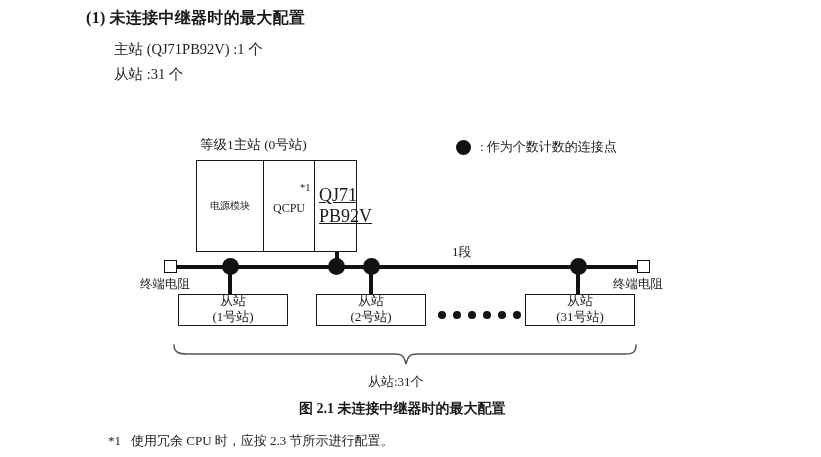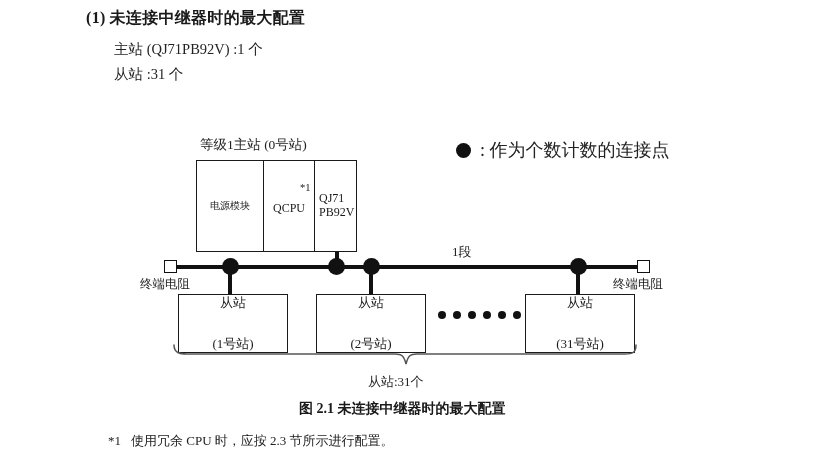--- a/index.html
+++ b/index.html
@@ -79,21 +79,21 @@
 
   .m-cell .t-power { font-size: 10px; }
   .m-cell .t-qcpu  { font-size: 12px; position: relative; top: 2px; }
   .sup {
     font-size: 10.5px;
     position: absolute;
     left: 36px;
     top: 22px;
     line-height: 1;
   }
-  .t-pb92 { font-size: 12px; line-height: 1.15; }
+  .t-pb92 { font-size: 18px; line-height: 1.15; text-decoration: underline; }
 
   
   .drop {
     position: absolute;
     width: 4px;
     background: #111;
   }
   .drop.master { left: 335px; top: 252px; height: 16px; }
 
   
@@ -137,28 +137,28 @@
   .seg-lbl { left: 452px; top: 243px; font-size: 13px; }
 
   
   .drop.slave { top: 267px; height: 28px; }
 
   
   .slave-box {
     position: absolute;
     top: 294px;
     width: 110px;
-    height: 59px;
+    height: 32px;
     border: 1.4px solid #1a1a1a;
     box-sizing: border-box;
     background: #fff;
     display: flex;
     flex-direction: column;
     align-items: center;
-    justify-content: space-between;
+    justify-content: flex-end;
     line-height: 1.25;
     font-size: 13px;
   }
 
   
   .ellipsis {
     position: absolute;
     top: 311px;
     left: 438px;
     display: flex;
@@ -206,21 +206,21 @@
     align-items: center;
     white-space: nowrap;
   }
   .legend .lg-dot {
     width: 15px;
     height: 15px;
     border-radius: 50%;
     background: #111;
     margin-right: 9px;
   }
-  .legend .lg-txt { font-size: 18px; color: #222; }
+  .legend .lg-txt { font-size: 13px; color: #222; }
 </style>
 </head>
 <body>
 
 <div class="page">
 
   <div class="heading">
     <span class="num">(1)</span><span>未连接中继器时的最大配置</span>
   </div>
 

